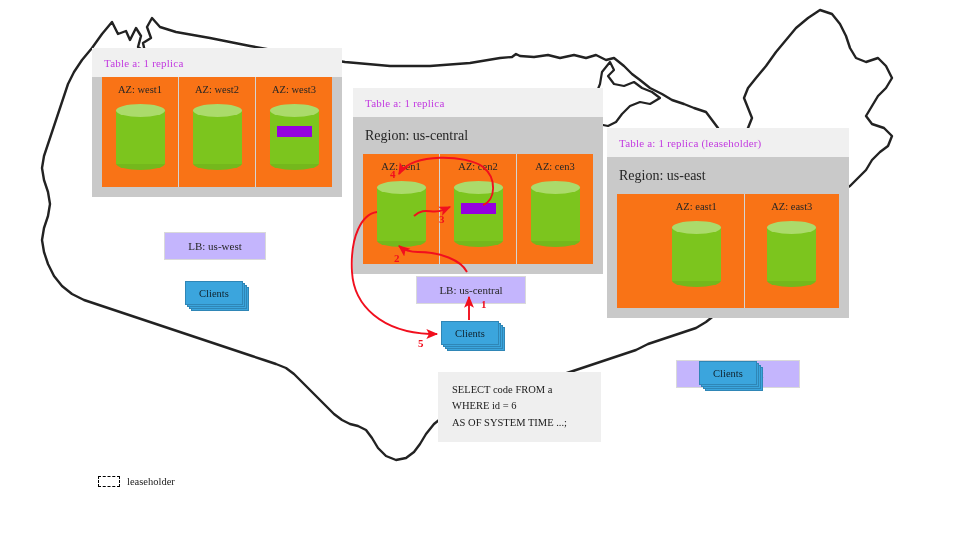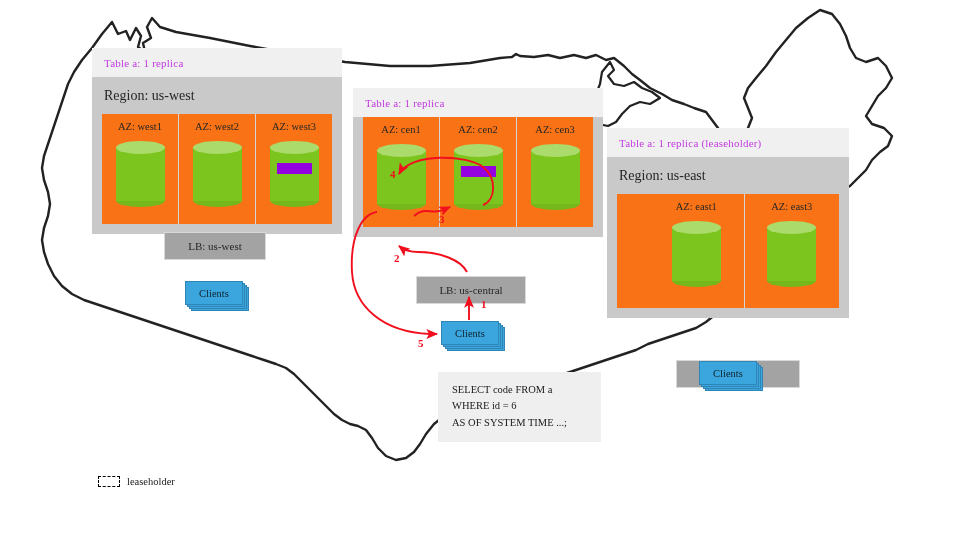--- a/index.html
+++ b/index.html
@@ -51,21 +51,21 @@
     background:#74b81c;border-radius:50%;
   }
   .cyl .range{
     position:absolute;left:7px;top:22px;width:35px;height:11px;
     background:#9500e0;z-index:3;box-sizing:border-box;
   }
   .cyl .range.leaseholder{border:1.6px dashed #000000;}
 
   
   .lb{
-    background:#a3a3a3;border:1px solid #d9d9d9;box-sizing:border-box;
+    background:#c4b5fd;border:1px solid #d9d9d9;box-sizing:border-box;
     font-size:11px;color:#262626;text-align:center;
     padding:7px 16px;white-space:nowrap;
     position:absolute;z-index:20;
   }
   
   .clients{position:absolute;z-index:20;width:58px;height:26px;}
   .clients .sh{position:absolute;background:#3ba5dd;border:1px solid #2f86b6;box-sizing:border-box;}
   .clients .sh3{left:6px;top:6px;width:58px;height:24px;}
   .clients .sh2{left:4px;top:4px;width:58px;height:24px;}
   .clients .sh1{left:2px;top:2px;width:58px;height:24px;}
@@ -136,21 +136,20 @@
   <svg class="map-layer" viewBox="0 0 960 540">
     <path fill="none" stroke="#222222" stroke-width="2.2" stroke-linejoin="round" stroke-linecap="round" d="M610,62 L614,70 L608,76 L614,84 L624,86 L634,82 L642,88
          L652,92 L660,98 L650,104 L640,102 L630,106 L622,114
          L616,122 L608,126 L598,124 L590,118 L584,110 L588,100
          L596,94 L600,84 L602,72 Z"></path>
   </svg>
 
   <div class="region" id="region-us-west" style="left:92px;top:48px;width:250px;">
     <div class="region-title">Table a: 1 replica</div>
     <div class="region-body">
-      <div class="region-name">Region: us-west</div>
       <div class="az-row" style="height:110px;">
         <div class="az-cell">
           <div class="az-label">AZ: west1</div>
           <div class="cyl">
             <div class="bot"></div>
             <div class="body"></div>
             <div class="top"></div>
           </div>
         </div>
         <div class="az-cell">
@@ -177,20 +176,21 @@
   <div class="clients" style="left:185px;top:281px;">
     <div class="sh sh3"></div>
     <div class="sh sh2"></div>
     <div class="sh sh1"></div>
     <div class="face">Clients</div>
   </div>
 
   <div class="region" id="region-us-central" style="left:353px;top:88px;width:250px;">
     <div class="region-title">Table a: 1 replica</div>
     <div class="region-body">
+      <div class="region-name">Region: us-central</div>
       <div class="az-row" style="height:110px;">
         <div class="az-cell">
           <div class="az-label">AZ: cen1</div>
           <div class="cyl">
             <div class="bot"></div>
             <div class="body"></div>
             <div class="top"></div>
           </div>
         </div>
         <div class="az-cell">

